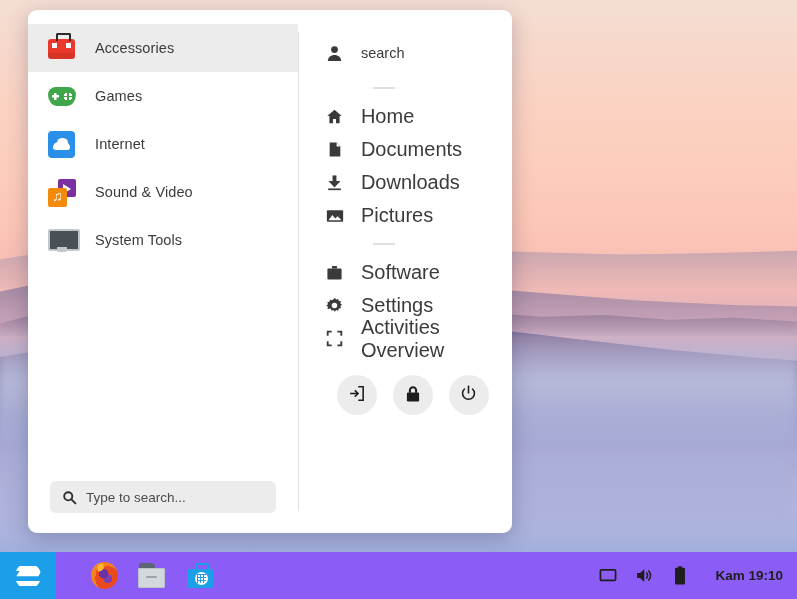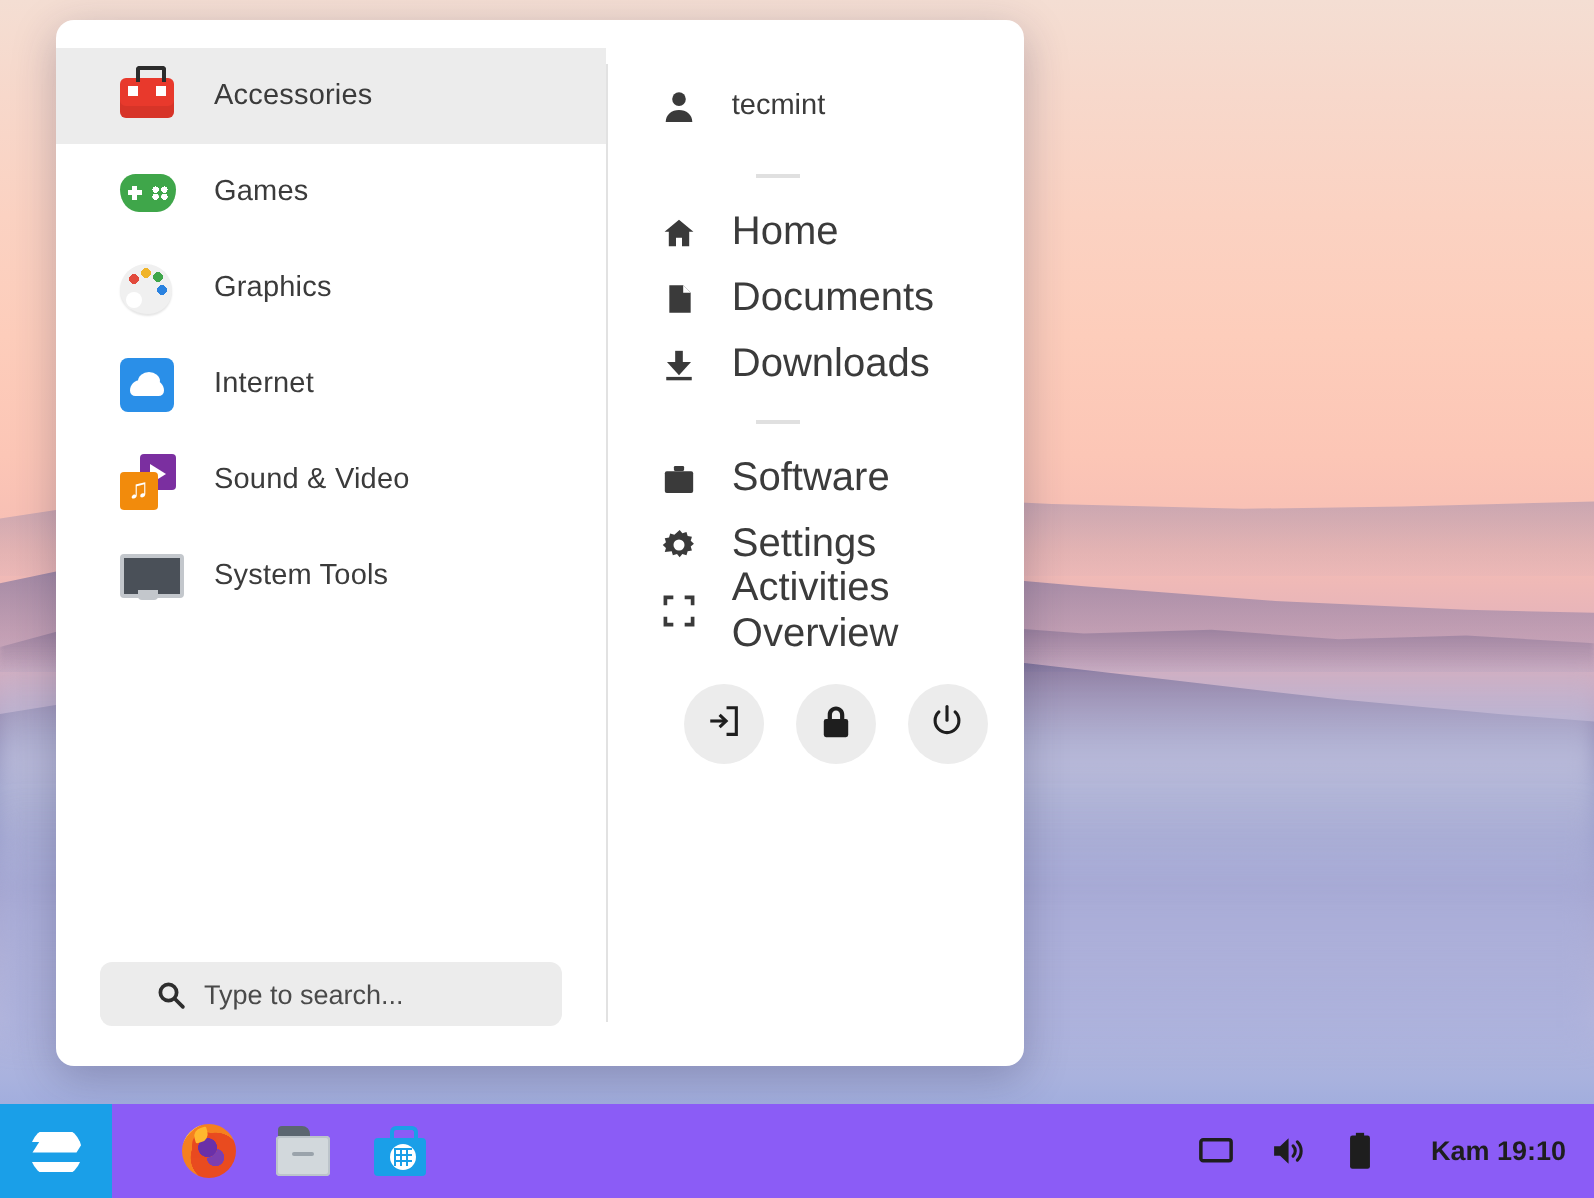--- a/index.html
+++ b/index.html
@@ -92,21 +92,21 @@
     flex-direction: column;
   }
   #category-list {
     padding-top: 14px;
     flex: 1 1 auto;
   }
   .cat-row {
     display: flex;
     align-items: center;
     height: 48px;
-    padding-left: 32px;
+    padding-left: 20px;
     cursor: default;
   }
   .cat-row.active { background: #ececec; }
   .cat-icon {
     width: 30px; height: 30px;
     margin-right: 17px;
     position: relative;
     flex: 0 0 auto;
   }
   .cat-label {
@@ -275,21 +275,21 @@
   }
 
   
   #search-wrap { padding: 0 22px 20px 22px; }
   #search-box {
     height: 32px;
     background: #ececec;
     border-radius: 6px;
     display: flex;
     align-items: center;
-    padding-left: 28px;
+    padding-left: 12px;
   }
   #search-icon { margin-right: 9px; flex: 0 0 auto; display:flex; }
   #search-input {
     border: none; outline: none; background: transparent;
     font-family: "Liberation Sans", sans-serif;
     font-size: 13.5px;
     color: #3b3b3b;
     width: 190px;
   }
   #search-input::placeholder { color: #4a4a4a; opacity: 1; }
@@ -507,26 +507,20 @@
           <span class="cat-label">Accessories</span>
         </div>
 
         <div class="cat-row">
           <div class="cat-icon">
               <div class="ic-gamepad"></div>
             </div>
           <span class="cat-label">Games</span>
         </div>
 
-        <div class="cat-row">
-          <div class="cat-icon">
-              <div class="ic-palette"></div>
-            </div>
-          <span class="cat-label">Graphics</span>
-        </div>
 
         <div class="cat-row">
           <div class="cat-icon">
               <div class="ic-cloud"></div>
             </div>
           <span class="cat-label">Internet</span>
         </div>
 
 
         <div class="cat-row">
@@ -566,21 +560,21 @@
 
     <div id="menu-right">
 
       <div class="place-row" id="user-row">
         <span class="place-icon">
           <svg width="19" height="19" viewBox="0 0 24 24" fill="#3a3a3a">
             <circle cx="12" cy="7" r="4.3"></circle>
             <path d="M3.6 21.5c0-4.7 3.8-7.6 8.4-7.6s8.4 2.9 8.4 7.6z"></path>
           </svg>
         </span>
-        <span class="place-label">tecmint</span>
+        <span class="place-label">search</span>
       </div>
 
       <div class="mini-sep"></div>
 
       <div class="place-row">
         <span class="place-icon">
           <svg width="17" height="17" viewBox="0 0 24 24" fill="#3a3a3a">
             <path d="M12 2.6 1.8 11.2h3v10.2h5.1v-6h4.2v6h5.1V11.2h3z"></path>
           </svg>
         </span>
@@ -602,20 +596,29 @@
           <svg width="17" height="17" viewBox="0 0 24 24" fill="#3a3a3a">
             <rect x="9.3" y="2" width="5.4" height="9"></rect>
             <path d="M3.5 9.8 12 19.2l8.5-9.4z"></path>
             <rect x="3" y="20.4" width="18" height="2.4"></rect>
           </svg>
         </span>
         <span class="place-label">Downloads</span>
       </div>
 
 
+      <div class="place-row">
+        <span class="place-icon">
+          <svg width="18" height="16" viewBox="0 0 24 22" fill="#3a3a3a">
+            <rect x="0.8" y="3" width="22.4" height="16" rx="1.6"></rect>
+            <path d="M3 17 8.4 9.6l4 5 3.2-3.4 5.4 5.8z" fill="#ffffff"></path>
+          </svg>
+        </span>
+        <span class="place-label">Pictures</span>
+      </div>
 
 
       <div class="mini-sep"></div>
 
       <div class="place-row">
         <span class="place-icon">
           <svg width="17" height="16" viewBox="0 0 24 22" fill="#3a3a3a">
             <rect x="8.4" y="1.2" width="7.2" height="3.4" rx="0.8"></rect>
             <rect x="2" y="4.8" width="20" height="15.4" rx="1.4"></rect>
           </svg>

